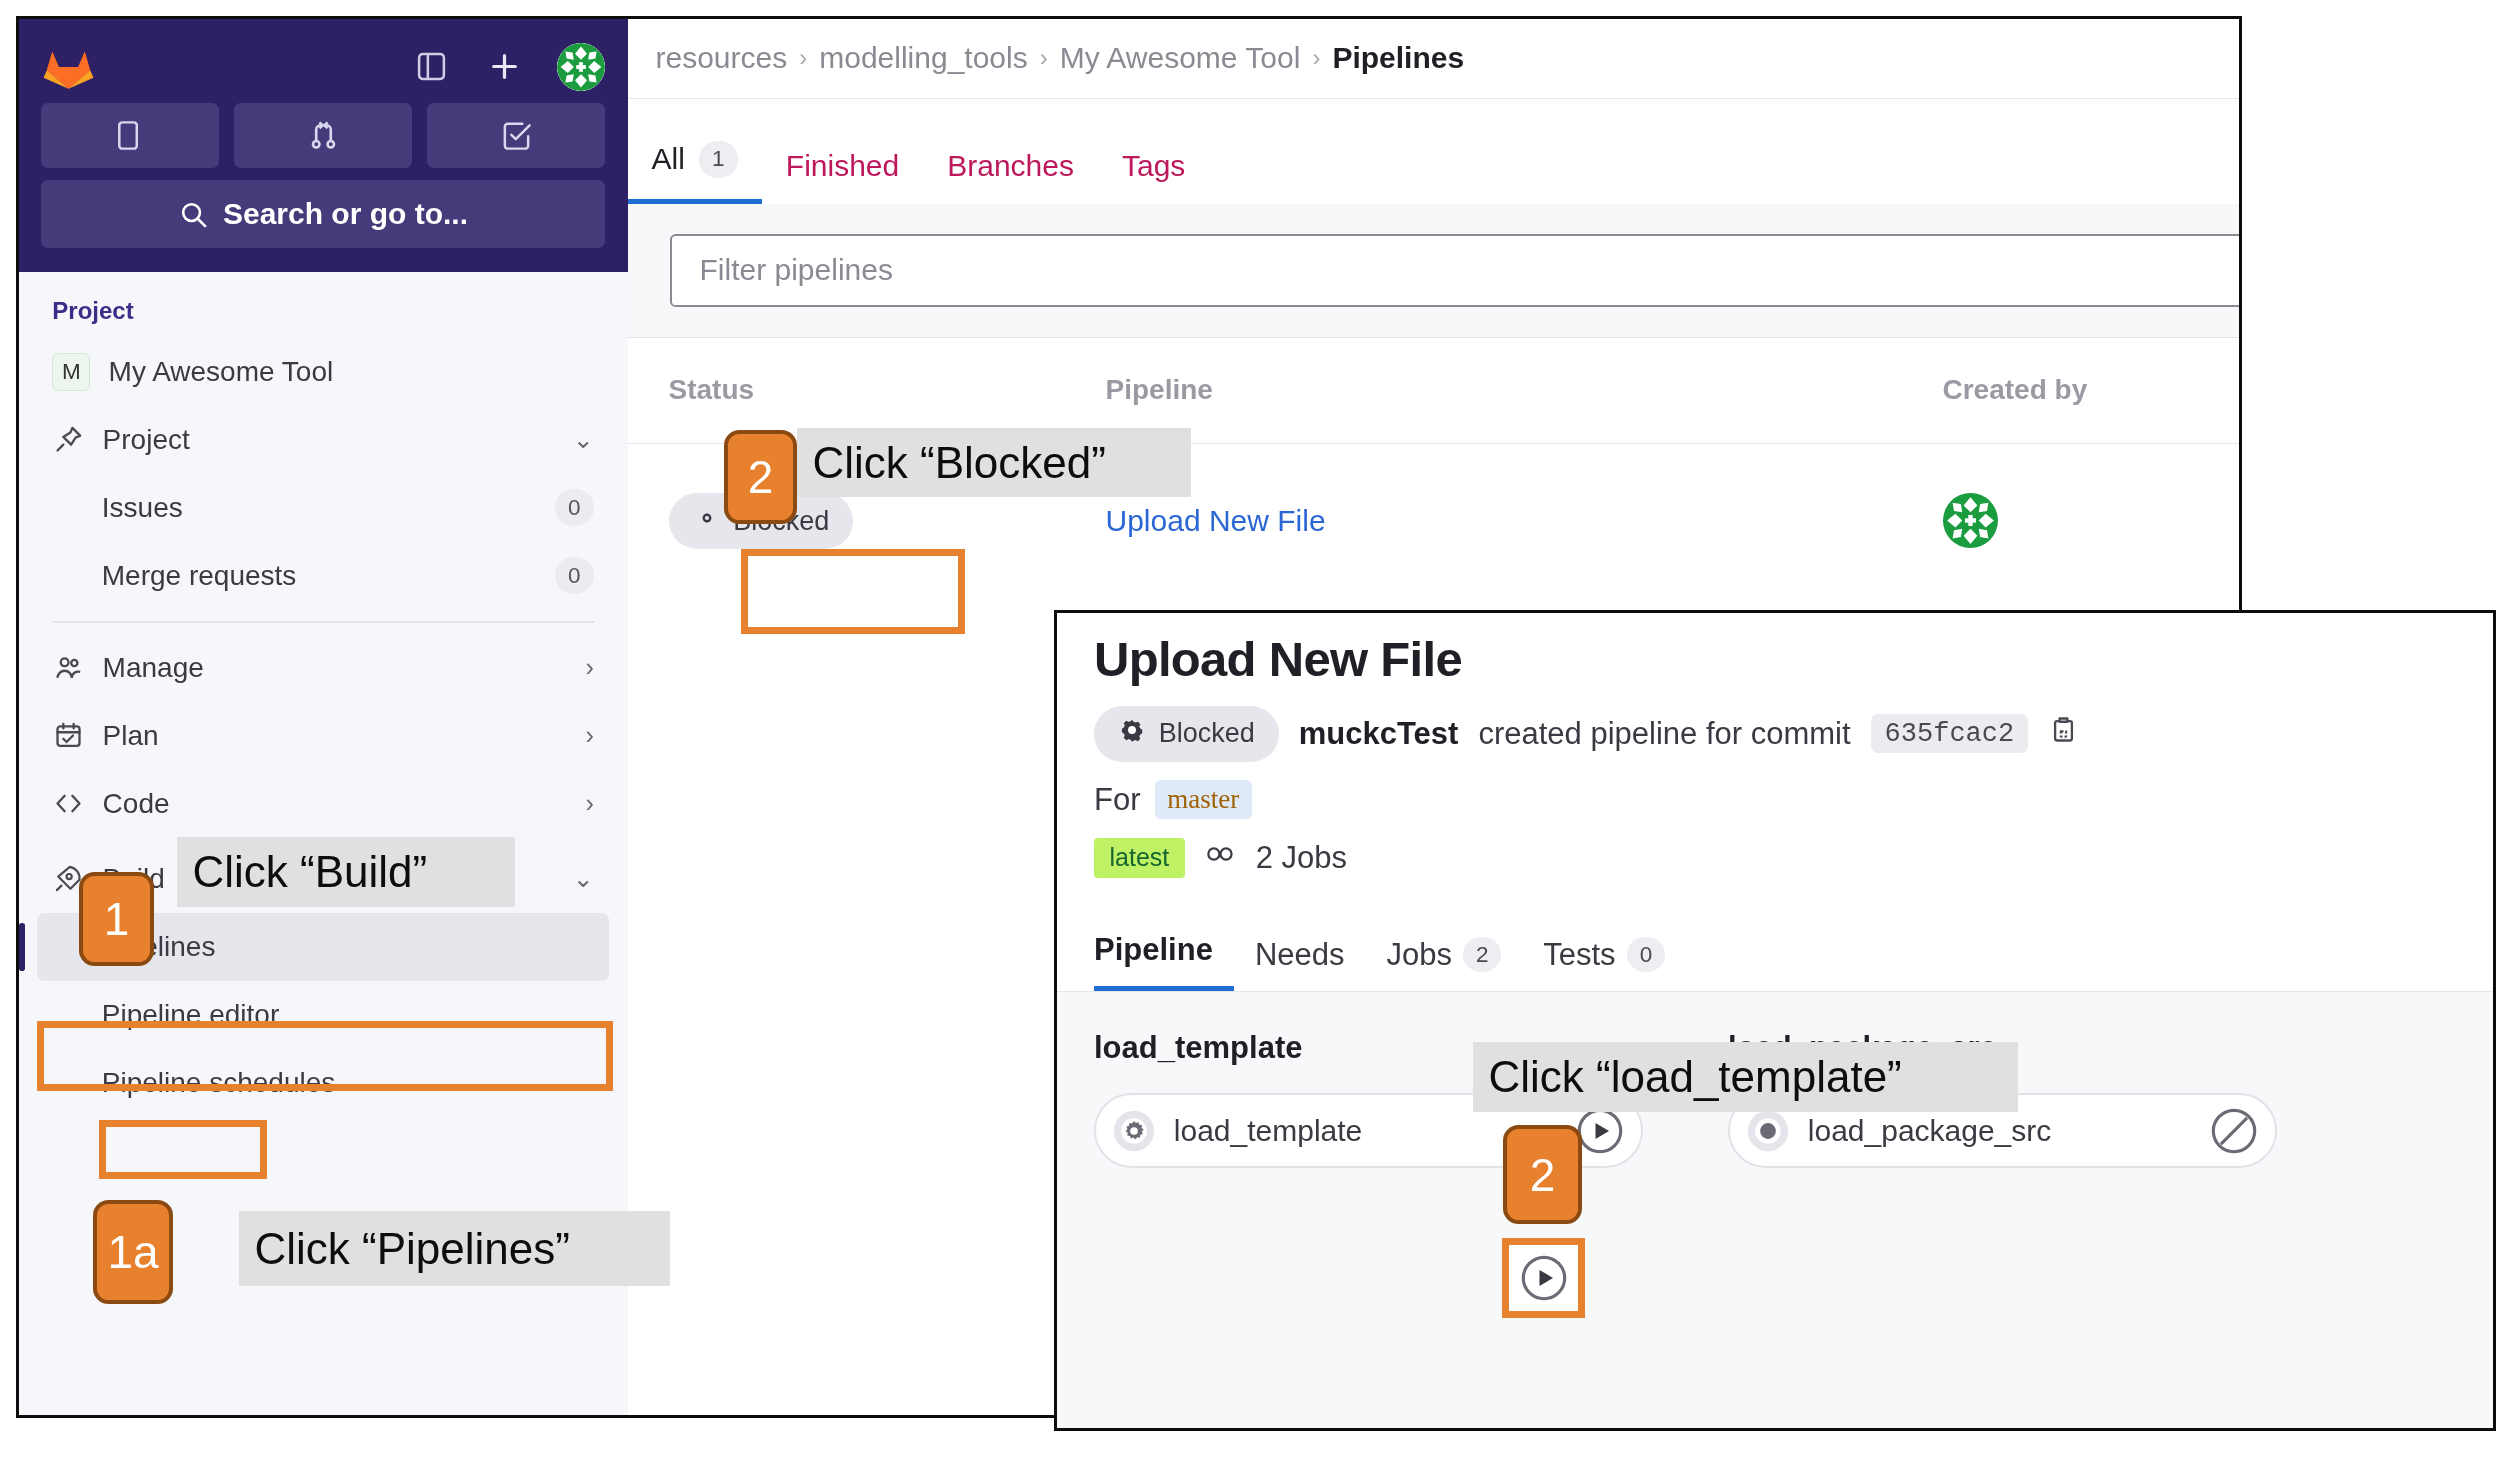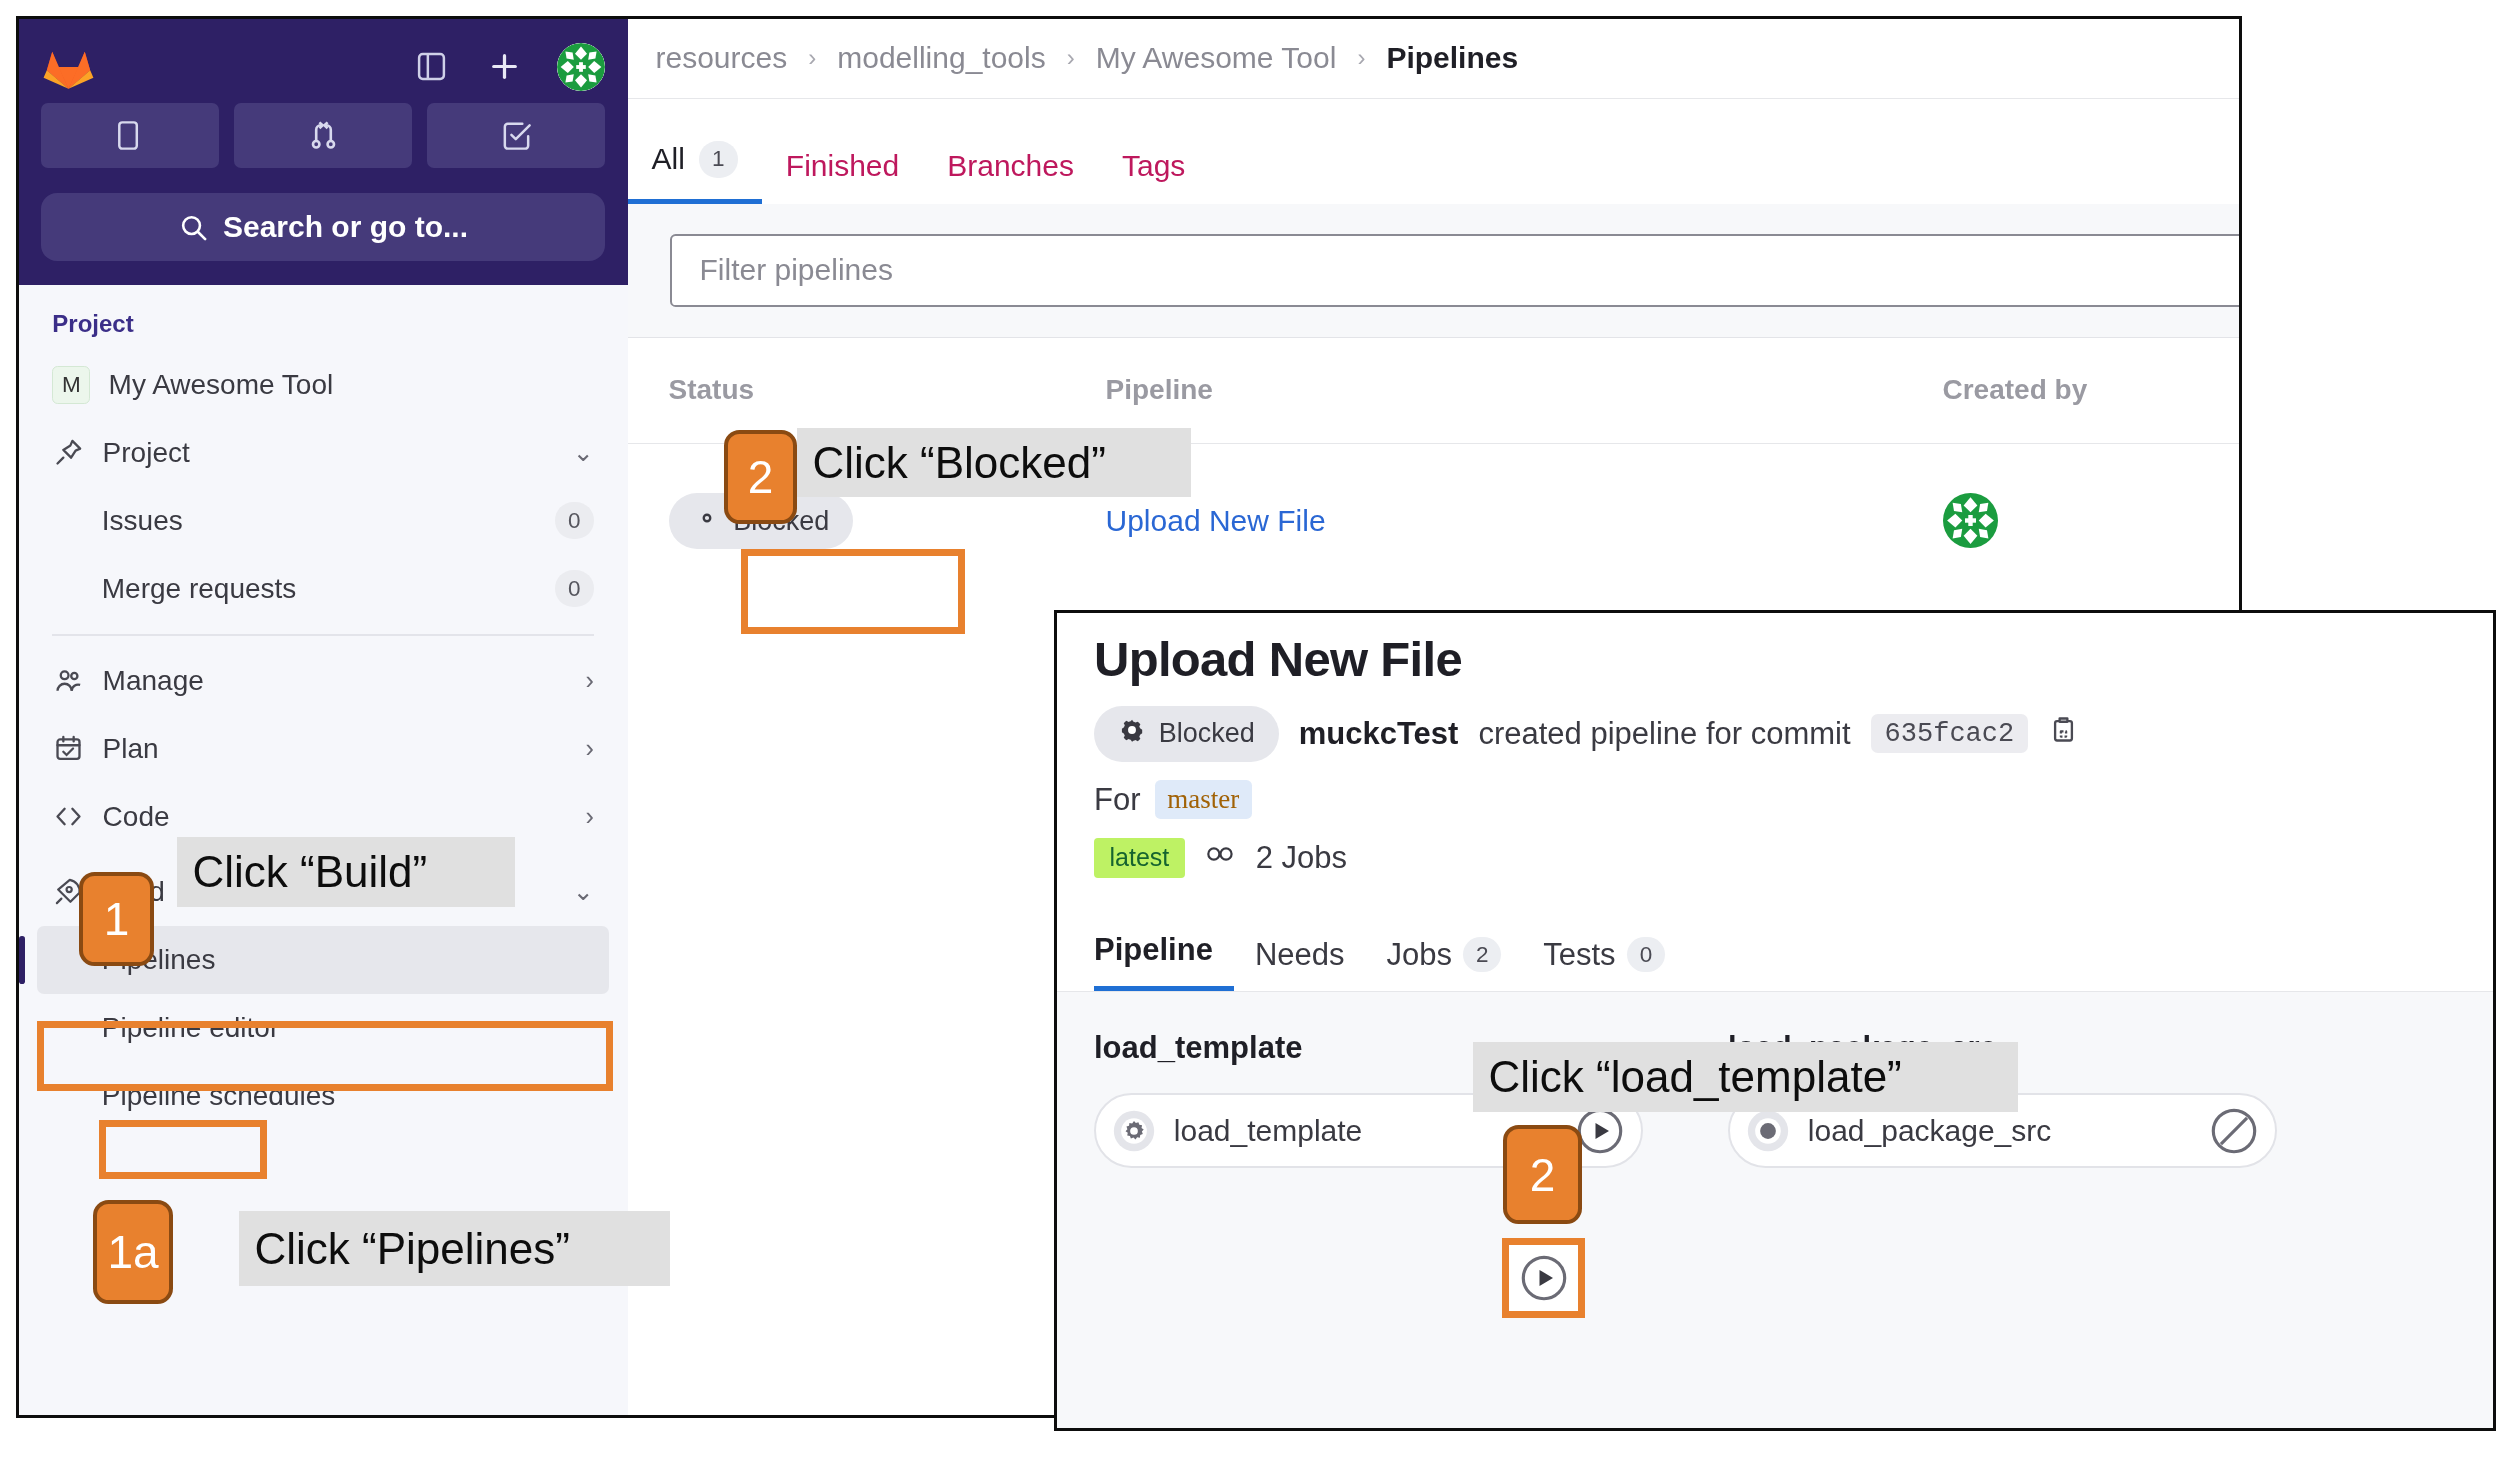--- a/index.html
+++ b/index.html
@@ -20,39 +20,39 @@
   
   .sidebar{width:609px;height:100%;background:#f6f7fb;display:flex;flex-direction:column;flex:0 0 609px;}
   .sb-top{background:#2e2065;padding:15.5px 22.5px 24px 22.5px;}
   .sb-row1{display:flex;align-items:center;height:65px;}
   .gl-logo{width:55px;height:52px;}
   .sb-row1-right{margin-left:auto;display:flex;align-items:center;gap:32px;}
   .ic-btn{width:41px;height:41px;display:flex;align-items:center;justify-content:center;cursor:pointer;}
   .avatar-green{width:48px;height:48px;border-radius:50%;overflow:hidden;background:#fff;}
   .sb-tabs{display:flex;gap:15.5px;margin-top:4.2px;}
   .sb-tab{flex:1;height:65px;background:#453a7a;border-radius:7px;display:flex;align-items:center;justify-content:center;cursor:pointer;}
-  .sb-search{margin-top:25px;height:68px;background:#453a7a;border-radius:16px;display:flex;align-items:center;justify-content:center;gap:14px;color:#fff;font-size:30px;font-weight:bold;cursor:pointer;}
+  .sb-search{margin-top:12px;height:68px;background:#453a7a;border-radius:7px;display:flex;align-items:center;justify-content:center;gap:14px;color:#fff;font-size:30px;font-weight:bold;cursor:pointer;}
 
   .sb-body{flex:1;padding:0 18.3px;overflow:hidden;position:relative;}
   .sb-section{color:#3b2e88;font-size:24px;font-weight:bold;padding:25px 15.5px 12.7px 15.5px;}
   .sb-item{display:flex;align-items:center;height:68px;padding:0 15.5px;border-radius:7px;color:#3a3a42;font-size:28px;cursor:pointer;gap:18.3px;position:relative;}
   .sb-item .lbl{white-space:nowrap;}
   .sb-item .right{margin-left:auto;display:flex;align-items:center;}
   .sb-ico{width:32px;height:32px;flex:0 0 32px;display:flex;align-items:center;justify-content:center;}
   .proj-badge{width:38px;height:38px;border:1.4px solid #d4e8d4;background:#ecf6ec;border-radius:5.6px;display:flex;align-items:center;justify-content:center;font-size:22.5px;color:#333;flex:0 0 38px;}
   .count-pill{background:#ebecf0;border-radius:18.3px;min-width:39px;height:37px;display:flex;align-items:center;justify-content:center;font-size:22.5px;color:#56565e;padding:0 10px;}
   .sb-sub{padding-left:65px;}
   .sb-divider{height:1.4px;background:#e3e4ea;margin:11.3px 15.5px;}
   .sb-item.active{background:#e6e7ec;}
   .sb-item.active::before{content:"";position:absolute;left:-18.3px;top:10px;width:6.3px;height:48px;background:#2e2065;border-radius:2.8px;}
   .chev{font-size:25px;color:#6a6a74;line-height:1;}
 
   
   .main{flex:1;min-width:0;display:flex;flex-direction:column;background:#fff;position:relative;}
-  .breadcrumb{height:79px;display:flex;align-items:center;padding-left:28px;gap:21px;font-size:30px;color:#8a8a93;white-space:nowrap;}
+  .breadcrumb{height:79px;display:flex;align-items:center;padding-left:28px;gap:12px;font-size:30px;color:#8a8a93;white-space:nowrap;}
   .breadcrumb .bc-sep{color:#a8a8b0;font-size:24px;}
   .breadcrumb .bc-last{color:#1f1f26;font-weight:bold;}
   .tabs-bar{border-top:1.4px solid #e6e7ea;height:106px;display:flex;align-items:flex-end;position:relative;}
   .tab{display:flex;align-items:center;gap:14px;font-size:30px;color:#be185d;padding:0 24px 21px 24px;cursor:pointer;}
   .tab.active{color:#1f1f26;border-bottom:5px solid #1f6fd4;}
   .tab .pill{background:#eceef2;border-radius:18.3px;min-width:39px;height:37px;display:flex;align-items:center;justify-content:center;font-size:22.5px;color:#4a4a53;padding:0 10px;}
   .filter-wrap{background:#f7f8fa;border-bottom:1.4px solid #e3e4e8;padding:30px 0 30px 42px;}
   .filter-input{height:73px;border:2.1px solid #8a8a93;border-radius:5.6px;background:#fff;display:flex;align-items:center;padding-left:28px;font-size:30px;color:#8a8a93;margin-right:-28px;}
 
   .tbl-head{display:flex;align-items:center;height:106px;padding:0 0 0 41px;font-size:28px;font-weight:bold;color:#9a9aa2;border-bottom:1.4px solid #e6e7ea;}

